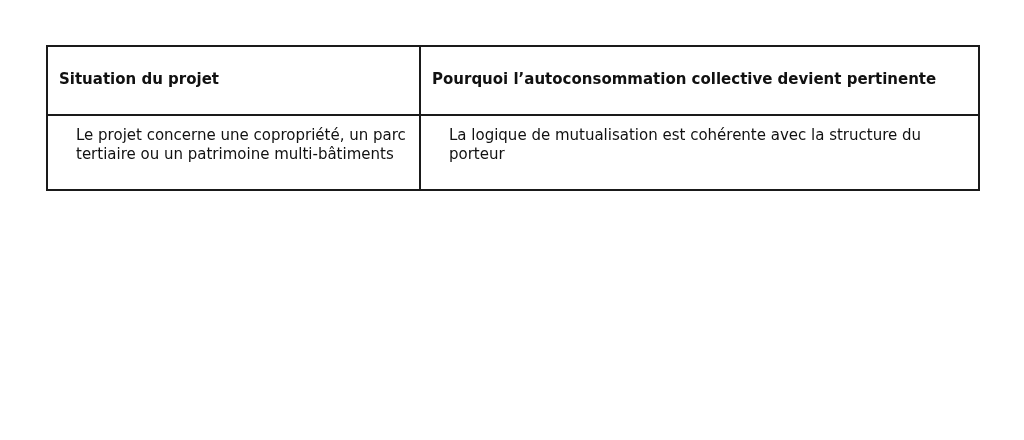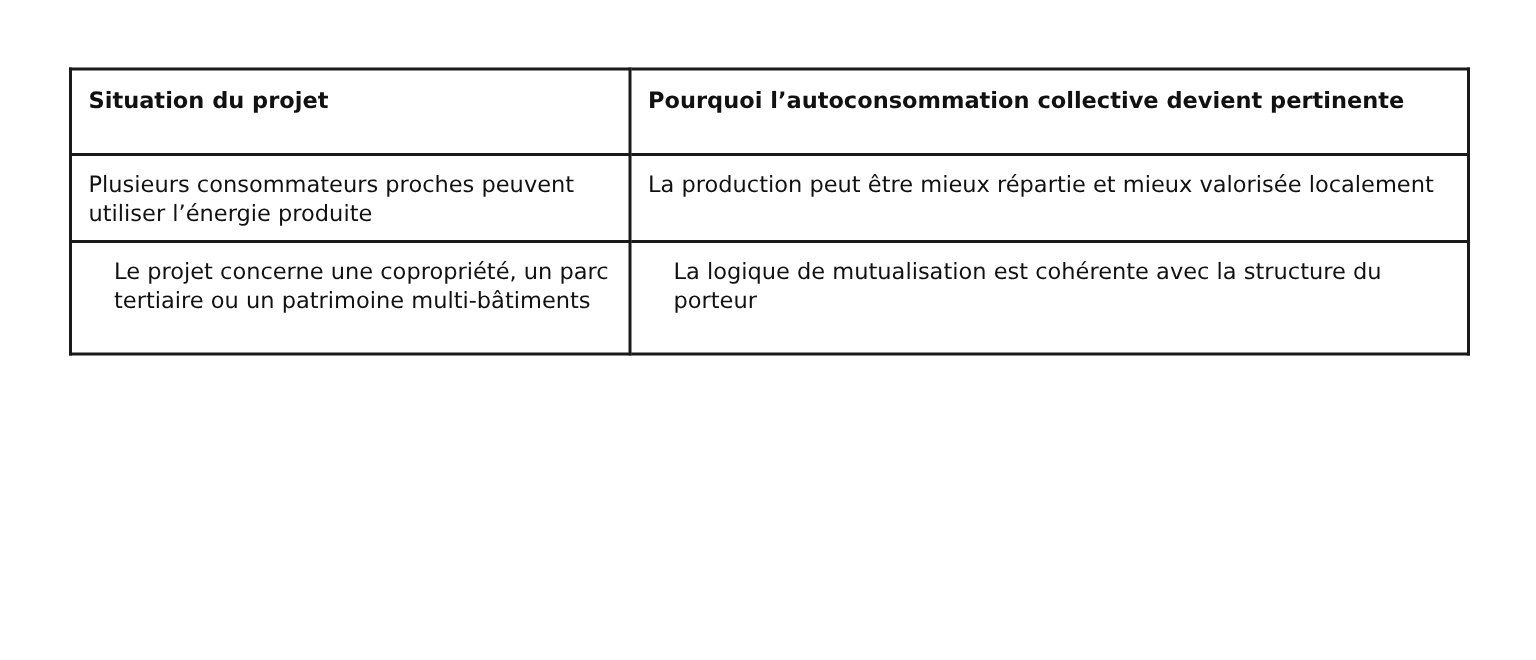--- a/index.html
+++ b/index.html
@@ -31,21 +31,21 @@
     table.doc-table th,
     table.doc-table td {
       border: 2px solid #1a1a1a;
       padding: 10px 12px 8px 11px;
       text-align: left;
       vertical-align: top;
       overflow-wrap: break-word;
     }
     table.doc-table th {
       font-weight: bold;
-      padding-top: 11px;
+      padding-top: 23px;
       height: 36px;
     }
     col.c1 { width: 373px; }
     col.c2 { width: 559px; }
     tr.r1 td { height: 34px; }
     tr.r2 td { height: 35px; }
     tr.r3 td { height: 55px; padding-left: 28px; }
     tr.r4 td { height: 35px; }
     tr.r5 td { height: 35px; }
   </style>
@@ -58,23 +58,19 @@
       <col class="c1">
       <col class="c2">
     </colgroup>
     <thead>
       <tr>
         <th>Situation du projet</th>
         <th>Pourquoi l’autoconsommation collective devient pertinente</th>
       </tr>
     </thead>
     <tbody>
-      <tr class="r1">
-        <td>Plusieurs consommateurs proches peuvent utiliser l’énergie produite</td>
-        <td>La production peut être mieux répartie et mieux valorisée localement</td>
-      </tr>
       <tr class="r3">
         <td>Le projet concerne une copropriété, un parc tertiaire ou un patrimoine multi-bâtiments</td>
         <td>La logique de mutualisation est cohérente avec la structure du porteur</td>
       </tr>
     </tbody>
   </table>
 </div>
 
 </body></html>

